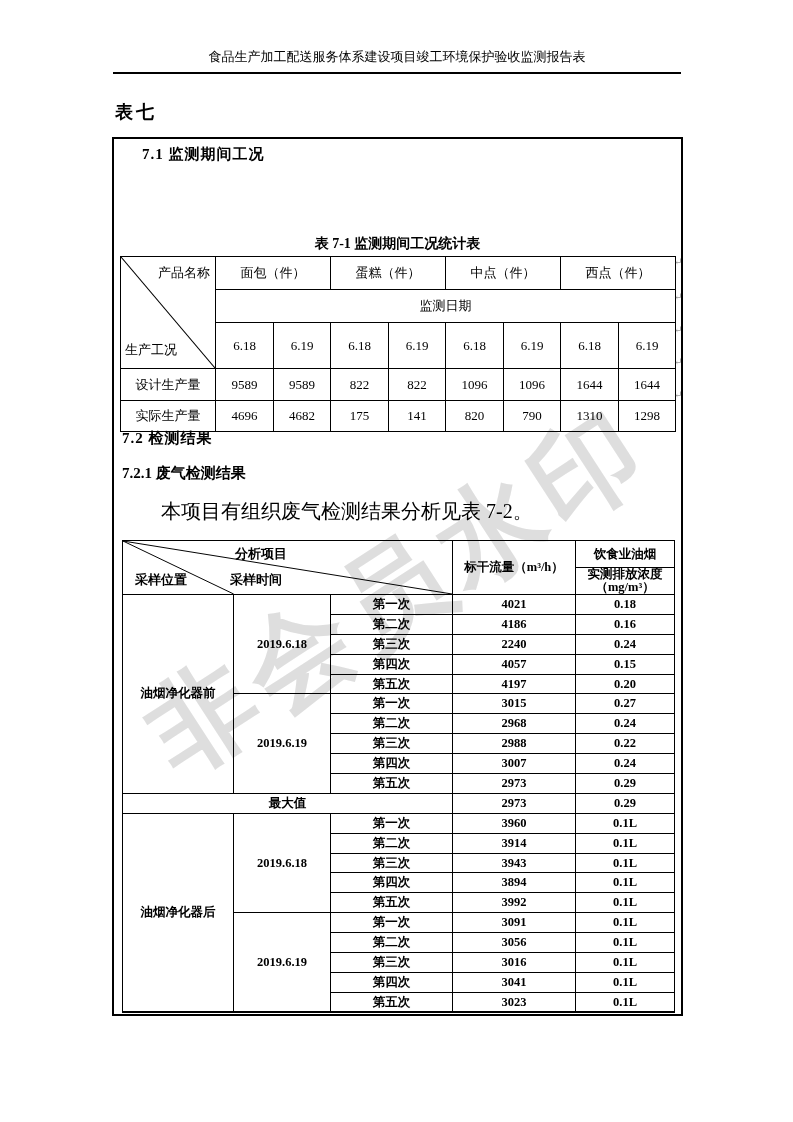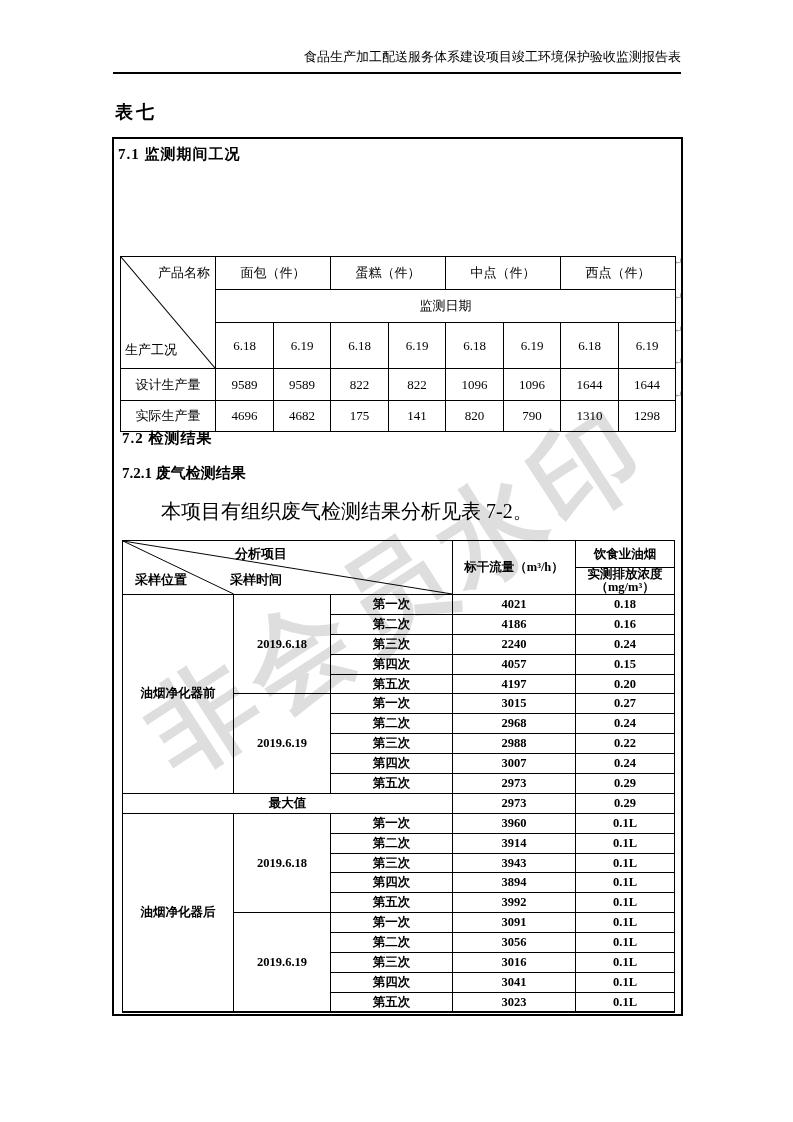--- a/index.html
+++ b/index.html
@@ -11,28 +11,28 @@
   .watermark{
     position:absolute;left:108px;top:520px;width:580px;z-index:0;
     font-size:106px;font-weight:bold;letter-spacing:8px;white-space:nowrap;
     color:#d4d4d4;opacity:.75;text-align:center;
     transform:rotate(-33deg);transform-origin:center center;
     pointer-events:none;user-select:none;
   }
   .content{position:absolute;inset:0;z-index:1;}
   .doc-header{
     position:absolute;left:113px;top:48px;width:568px;height:24px;
-    text-align:right;font-size:13px;border-bottom:2px solid #000;
+    text-align:center;font-size:13px;border-bottom:2px solid #000;
   }
   .big-title{position:absolute;left:115px;top:100px;font-size:18px;font-weight:bold;letter-spacing:3px;}
   .box{
     position:absolute;left:112px;top:137px;width:567px;height:875px;
     border:2px solid #000;
   }
-  .h1{position:absolute;left:4px;top:6px;font-size:15px;font-weight:bold;letter-spacing:1px;text-align:center;}
+  .h1{position:absolute;left:28px;top:6px;font-size:15px;font-weight:bold;letter-spacing:1px;text-align:center;}
   .para{position:absolute;left:7px;top:33px;width:554px;font-size:14.5px;line-height:33px;text-indent:2em;text-align:justify;}
   .cap{position:absolute;left:0;width:100%;text-align:center;font-size:14px;font-weight:bold;}
   .cap71{top:96px;}
   .cap72{top:379px;}
   .h72{position:absolute;left:8px;top:290px;font-size:15px;font-weight:bold;letter-spacing:1px;}
   .h721{position:absolute;left:8px;top:325px;font-size:15px;font-weight:bold;}
   .para2{position:absolute;left:7px;top:356px;width:554px;font-size:20px;line-height:33px;text-indent:2em;}
   table{border-collapse:collapse;table-layout:fixed;}
   td{border:1px solid #000;text-align:center;vertical-align:middle;padding:0;overflow:hidden;}
   .t71{position:absolute;left:6px;top:117px;width:555px;font-size:13px;}
@@ -68,20 +68,21 @@
   <span class="ret" style="left:674px;top:291px;">↵</span>
   <span class="ret" style="left:674px;top:324px;">↵</span>
   <span class="ret" style="left:674px;top:356px;">↵</span>
   <span class="ret" style="left:674px;top:389px;">↵</span>
 
   <div class="box">
 
     <div class="h1">7.1  监测期间工况</div>
 
 
+    <div class="cap cap71">表 7-1  监测期间工况统计表</div>
 
     <table class="t71">
       <colgroup>
         <col style="width:95px">
           <col style="width:58px">
           <col style="width:57px">
         <col style="width:58px">
           <col style="width:57px">
           <col style="width:58px">
         <col style="width:57px">

